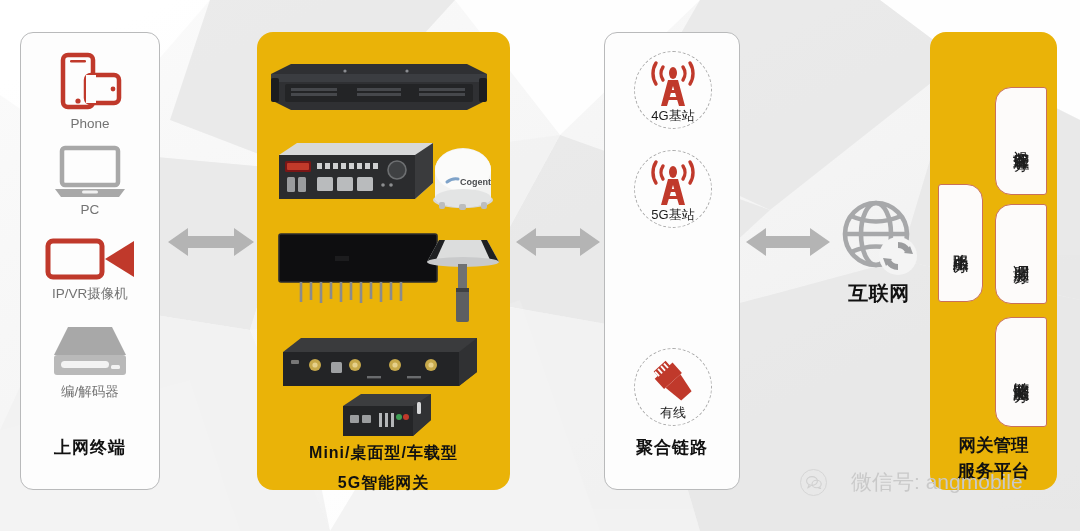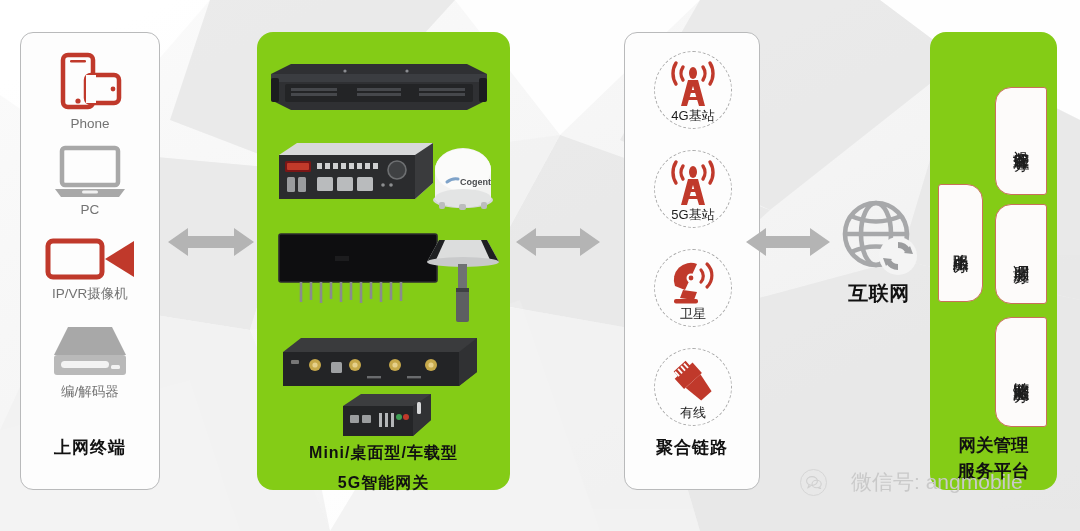--- a/index.html
+++ b/index.html
@@ -11,21 +11,21 @@
   }
   
   #bg{position:absolute;inset:0;z-index:0;}
   #stage{position:absolute;inset:0;z-index:1;}
 
   .panel{position:absolute;box-sizing:border-box;}
   .panel.white{
     background:#fdfdfd;border:1.6px solid #b9babb;border-radius:13px;
   }
   .panel.peach{
-    background:#84cc16;border-radius:16px;border:none;
+    background:#eab308;border-radius:16px;border:none;
   }
 
   .item{display:flex;flex-direction:column;align-items:center;}
   .item-label{
     font-size:13.5px;color:#737373;line-height:1.1;margin-top:2px;
     white-space:nowrap;font-family:"Liberation Sans","DejaVu Sans",sans-serif;
   }
   .panel-title{
     position:absolute;left:0;right:0;text-align:center;
     font-weight:bold;font-size:17px;color:#111;letter-spacing:1px;
@@ -295,21 +295,21 @@
     </svg>
 
     <div class="panel-title two" style="top:411px;">Mini/桌面型/车载型</div>
     <div class="panel-title two" style="top:441px;">5G智能网关</div>
   </div>
 
   <svg class="arrow" style="left:516px;top:225px;" width="84" height="34" viewBox="0 0 84 34">
     <path d="M0 17 L20 3 L20 11 L64 11 L64 3 L84 17 L64 31 L64 23 L20 23 L20 31 Z" fill="#b4b4b4"></path>
   </svg>
 
-  <div class="panel white" style="left:624px;top:32px;width:136px;height:458px;">
+  <div class="panel white" style="left:604px;top:32px;width:136px;height:458px;">
 
     <div class="dashcircle" style="position:absolute;left:29px;top:18px;">
       <svg class="glyph" width="54" height="50" viewBox="0 0 54 50">
         <g fill="none" stroke="#c0392b" stroke-width="3.4" stroke-linecap="round">
           <path d="M17 7 a10 11 0 0 0 0 13"></path>
             <path d="M10 3 a16 18 0 0 0 0 21"></path>
           <path d="M37 7 a10 11 0 0 1 0 13"></path>
             <path d="M44 3 a16 18 0 0 1 0 21"></path>
         </g>
         <ellipse cx="27" cy="13" rx="4" ry="6" fill="#c0392b"></ellipse>
@@ -329,34 +329,20 @@
             <path d="M44 3 a16 18 0 0 1 0 21"></path>
         </g>
         <ellipse cx="27" cy="13" rx="4" ry="6" fill="#c0392b"></ellipse>
         <path d="M22 20 L32 20 L39 46 L33 46 L27 26 L21 46 L15 46 Z" fill="#c0392b"></path>
         <rect x="20" y="30" width="14" height="3" fill="#c0392b"></rect>
         <rect x="18" y="37" width="18" height="3" fill="#c0392b"></rect>
       </svg>
       <div class="cap">5G基站</div>
     </div>
 
-    <div class="dashcircle" style="position:absolute;left:29px;top:216px;">
-      <svg class="glyph" width="52" height="48" viewBox="0 0 52 48">
-        <path d="M8 28 a17 17 0 0 1 22 -22 L18 32 Z" fill="#c0392b"></path>
-        <circle cx="24" cy="20" r="4.5" fill="#fdfdfd"></circle>
-        <circle cx="24" cy="20" r="2.4" fill="#c0392b"></circle>
-        <path d="M16 32 L30 34 L27 42 L13 40 Z" fill="#c0392b"></path>
-        <rect x="7" y="41" width="24" height="4.5" rx="2" fill="#c0392b"></rect>
-        <g fill="none" stroke="#c0392b" stroke-width="3.2" stroke-linecap="round">
-          <path d="M34 12 a9 9 0 0 1 0 12"></path>
-          <path d="M40 6 a16 16 0 0 1 0 23"></path>
-        </g>
-      </svg>
-      <div class="cap">卫星</div>
-    </div>
 
     <div class="dashcircle" style="position:absolute;left:29px;top:315px;">
       <svg class="glyph" width="48" height="48" viewBox="0 0 48 48">
         <g transform="rotate(-42 24 24)">
           <path d="M16 4 L32 4 L32 10 L36 10 L36 24 L12 24 L12 10 L16 10 Z" fill="#c0392b"></path>
           <g stroke="#fdfdfd" stroke-width="1.8">
             <line x1="17" y1="5" x2="17" y2="11"></line>
               <line x1="21" y1="5" x2="21" y2="11"></line>
             <line x1="25" y1="5" x2="25" y2="11"></line>
               <line x1="29" y1="5" x2="29" y2="11"></line>

